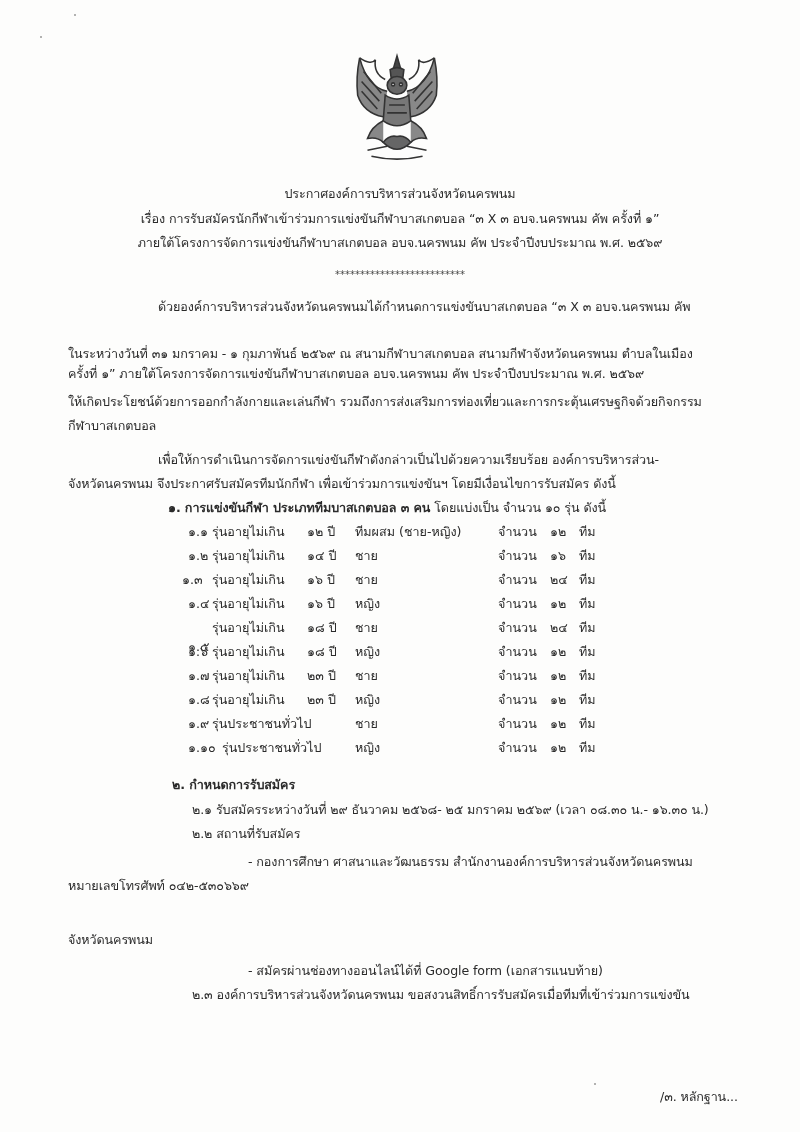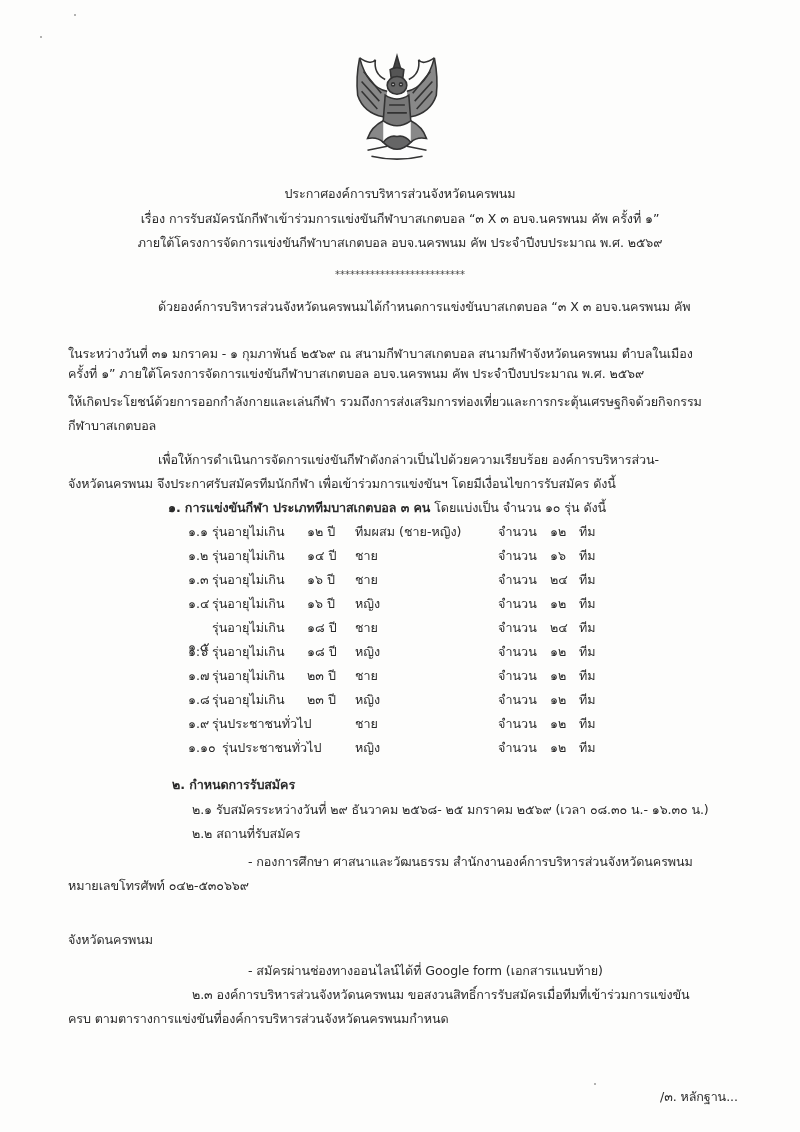--- a/index.html
+++ b/index.html
@@ -81,21 +81,21 @@
     <div>
       <div class="col" style="left:188px; top:547px;">๑.๒</div>
       <div class="col" style="left:212px; top:547px;">รุ่นอายุไม่เกิน</div>
       <div class="col" style="left:307px; top:547px;">๑๔ ปี</div>
       <div class="col" style="left:355px; top:547px;">ชาย</div>
       <div class="col" style="left:498px; top:547px;">จำนวน</div>
       <div class="col" style="left:550px; top:547px;">๑๖</div>
       <div class="col" style="left:579px; top:547px;">ทีม</div>
     </div>
     <div>
-      <div class="col" style="left:188px; top:571px;">๑.๓</div>
+      <div class="col" style="left:182px; top:571px;">๑.๓</div>
       <div class="col" style="left:212px; top:571px;">รุ่นอายุไม่เกิน</div>
       <div class="col" style="left:307px; top:571px;">๑๖ ปี</div>
       <div class="col" style="left:355px; top:571px;">ชาย</div>
       <div class="col" style="left:498px; top:571px;">จำนวน</div>
       <div class="col" style="left:550px; top:571px;">๒๔</div>
       <div class="col" style="left:579px; top:571px;">ทีม</div>
     </div>
     <div>
       <div class="col" style="left:188px; top:595px;">๑.๔</div>
       <div class="col" style="left:212px; top:595px;">รุ่นอายุไม่เกิน</div>
@@ -160,20 +160,19 @@
   </div>
 
   <div class="t bold" style="left:172px; top:776px;">๒. กำหนดการรับสมัคร</div>
   <div class="t" style="left:192px; top:801px;">๒.๑ รับสมัครระหว่างวันที่ ๒๙ ธันวาคม ๒๕๖๘- ๒๕ มกราคม ๒๕๖๙ (เวลา ๐๘.๓๐ น.- ๑๖.๓๐ น.)</div>
   <div class="t" style="left:192px; top:825px;">๒.๒ สถานที่รับสมัคร</div>
   <div class="t" style="left:248px; top:853px;">- กองการศึกษา ศาสนาและวัฒนธรรม สำนักงานองค์การบริหารส่วนจังหวัดนครพนม</div>
   <div class="t" style="left:68px; top:877px;">หมายเลขโทรศัพท์ ๐๔๒-๕๓๐๖๖๙</div>
   <div class="t" style="left:68px; top:931px;">จังหวัดนครพนม</div>
   <div class="t" style="left:248px; top:962px;">- สมัครผ่านช่องทางออนไลน์ได้ที่ Google form (เอกสารแนบท้าย)</div>
   <div class="t" style="left:192px; top:986px;">๒.๓ องค์การบริหารส่วนจังหวัดนครพนม ขอสงวนสิทธิ์การรับสมัครเมื่อทีมที่เข้าร่วมการแข่งขัน</div>
-  <div class="t" style="left:68px; top:1010px;">ครบ ตามตารางการแข่งขันที่องค์การบริหารส่วนจังหวัดนครพนมกำหนด</div>
 
   <div class="t" style="left:660px; top:1088px;">/๓. หลักฐาน...</div>
 
   <div class="dot" style="left:40px; top:36px;"></div>
   <div class="dot" style="left:74px; top:14px;"></div>
   <div class="dot" style="left:594px; top:1083px;"></div>
 </div>
 
 </body></html>

